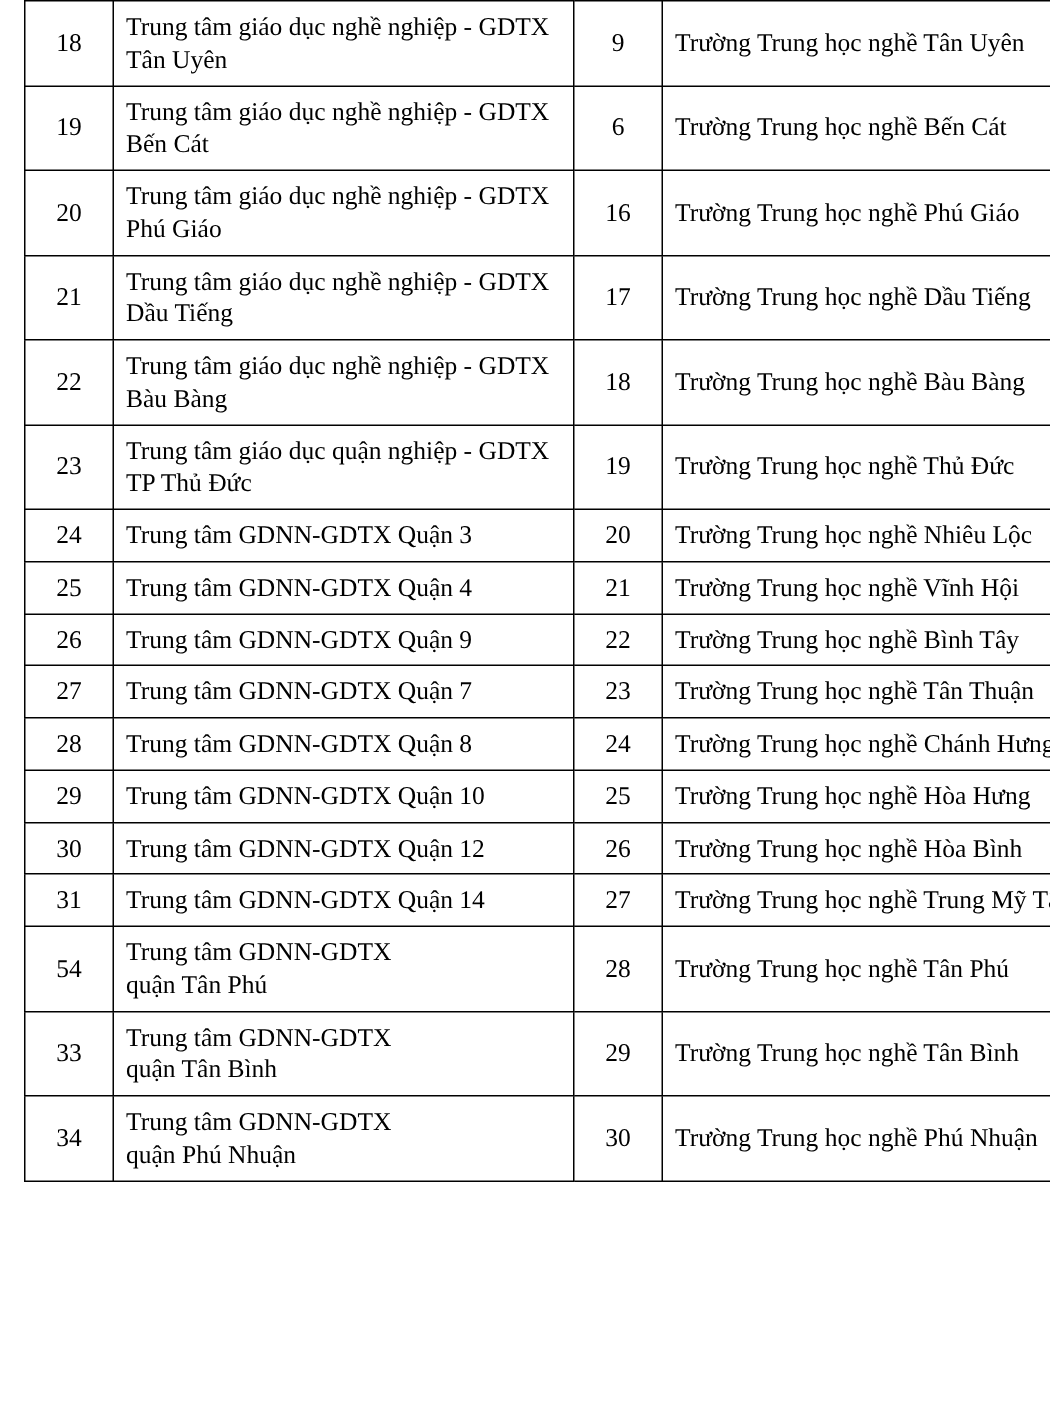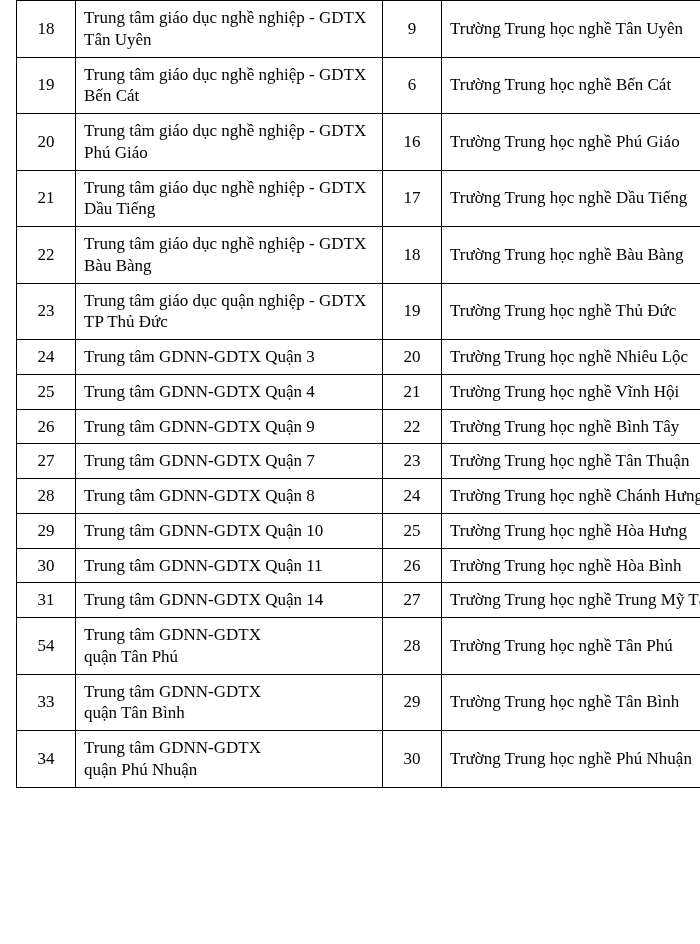--- a/index.html
+++ b/index.html
@@ -176,21 +176,21 @@
             <span class="cell-text">Trung tâm GDNN-GDTX Quận 10</span>
           </td>
           <td class="num">25</td>
           <td class="name name-right">
             <span class="cell-text">Trường Trung học nghề Hòa Hưng</span>
           </td>
         </tr>
         <tr>
           <td class="num">30</td>
           <td class="name name-left">
-            <span class="cell-text">Trung tâm GDNN-GDTX Quận 11</span>
+            <span class="cell-text">Trung tâm GDNN-GDTX Quận 12</span>
           </td>
           <td class="num">26</td>
           <td class="name name-right">
             <span class="cell-text">Trường Trung học nghề Hòa Bình</span>
           </td>
         </tr>
         <tr>
           <td class="num">31</td>
           <td class="name name-left">
             <span class="cell-text">Trung tâm GDNN-GDTX Quận 14</span>

